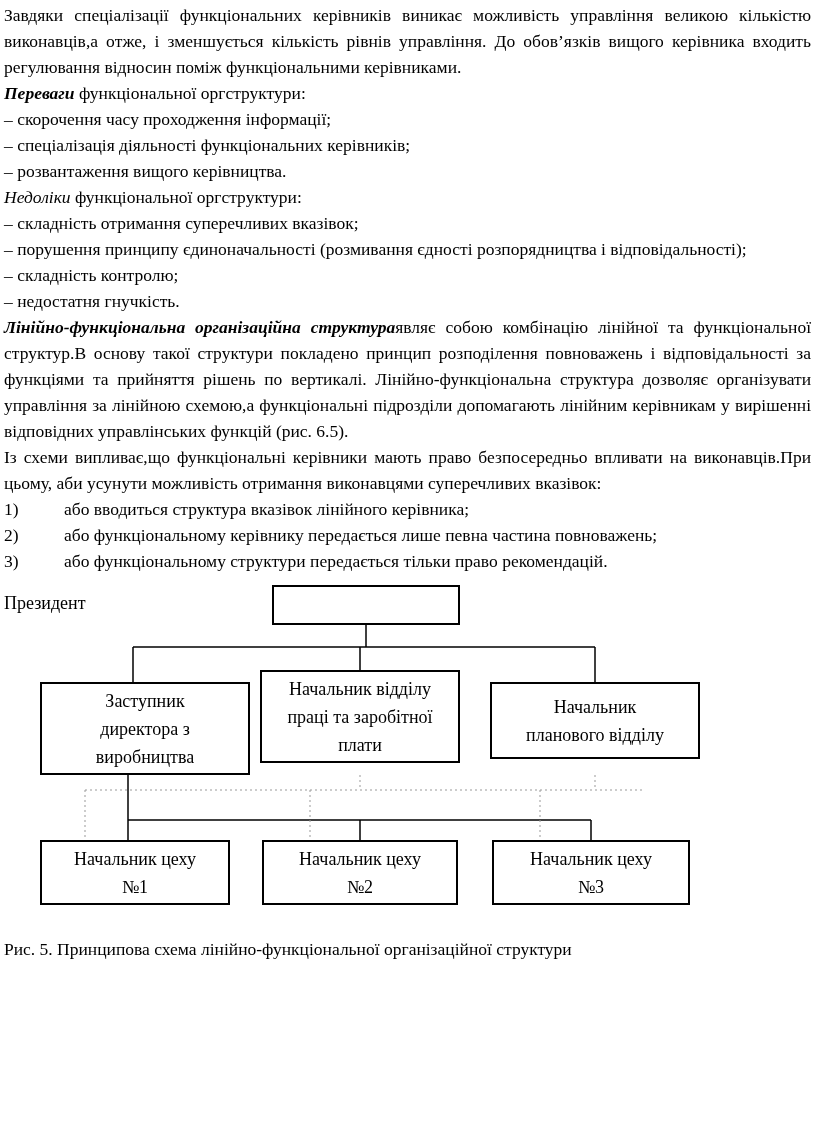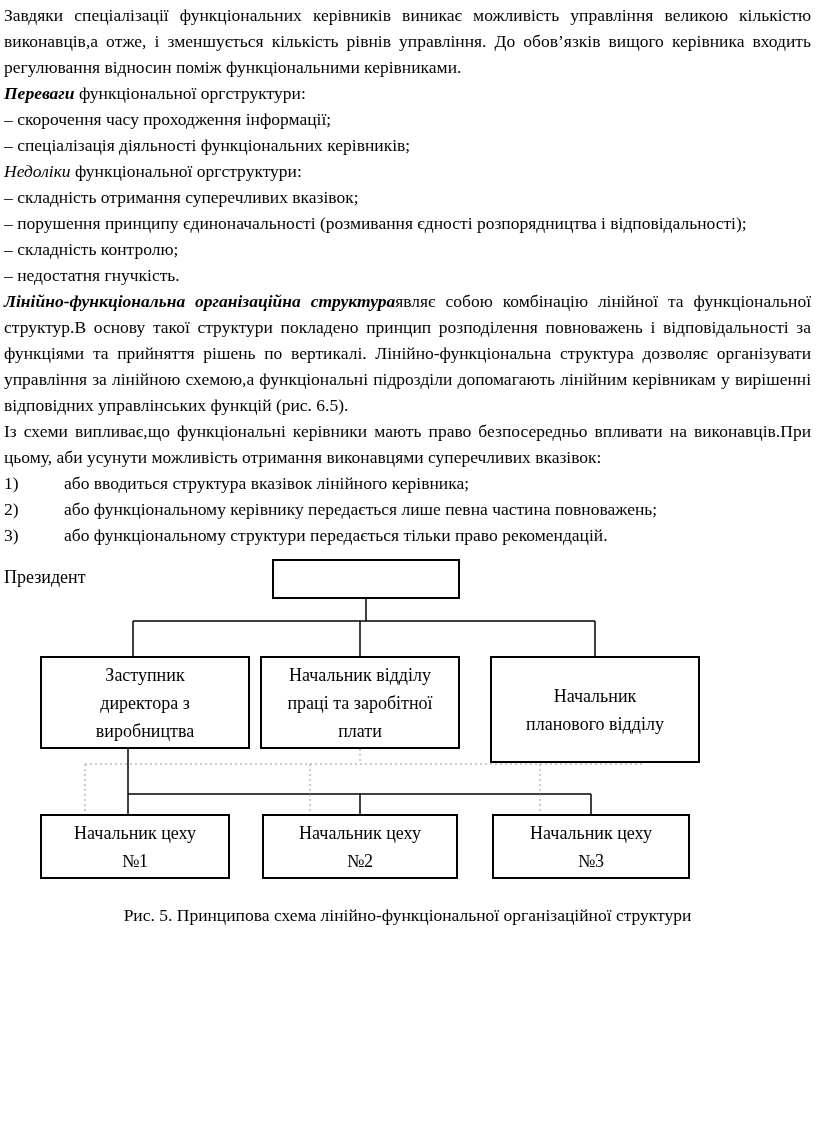--- a/index.html
+++ b/index.html
@@ -23,39 +23,40 @@
   .diagram svg{position:absolute;left:0;top:0;z-index:0;}
   .dbox{
     position:absolute;border:2px solid #000;background:#fff;z-index:1;
     display:flex;align-items:center;justify-content:center;
     text-align:center;white-space:pre-line;
     font-size:18px;line-height:28px;box-sizing:border-box;
   }
   .president{position:absolute;left:4px;top:10px;font-size:18px;z-index:1;}
   .top-box{left:272px;top:5px;width:188px;height:40px;}
   .b1{left:40px;top:102px;width:210px;height:93px;}
-  .b2{left:260px;top:102px;width:200px;height:93px;}
-  .b3{left:490px;top:102px;width:210px;height:107px;}
+  .b2{left:260px;top:90px;width:200px;height:93px;}
+  .b3{left:490px;top:102px;width:210px;height:77px;}
   .s1{left:40px;top:260px;width:190px;height:65px;}
   .s2{left:262px;top:260px;width:196px;height:65px;}
   .s3{left:492px;top:260px;width:198px;height:65px;}
 
-  .caption{text-align:center;margin-top:8px;}
+  .caption{text-align:left;margin-top:16px;}
 </style>
 </head>
 <body>
 
 <div class="page">
 
   <p class="bold">Завдяки спеціалізації функціональних керівників виникає можливість управління великою кількістю виконавців,а отже, і зменшується кількість рівнів управління. До обов’язків вищого керівника входить регулювання відносин поміж функціональними керівниками.</p>
 
   <p><span class="lead-bi">Переваги</span><span> функціональної оргструктури:</span></p>
 
   <p>– скорочення часу проходження інформації;</p>
   <p>– спеціалізація діяльності функціональних керівників;</p>
+  <p>– розвантаження вищого керівництва.</p>
 
   <p><span class="lead-i">Недоліки</span><span> функціональної оргструктури:</span></p>
 
   <p>– складність отримання суперечливих вказівок;</p>
   <p>– порушення принципу єдиноначальності (розмивання єдності розпорядництва і відповідальності);</p>
   <p>– складність контролю;</p>
   <p>– недостатня гнучкість.</p>
 
   <p><span class="lead-bi">Лінійно-функціональна організаційна структура</span><span>являє собою комбінацію лінійної та функціональної структур.В основу такої структури покладено принцип розподілення повноважень і відповідальності за функціями та прийняття рішень по вертикалі. Лінійно-функціональна структура дозволяє організувати управління за лінійною схемою,а функціональні підрозділи допомагають лінійним керівникам у вирішенні відповідних управлінських функцій (рис. 6.5).</span></p>
 

